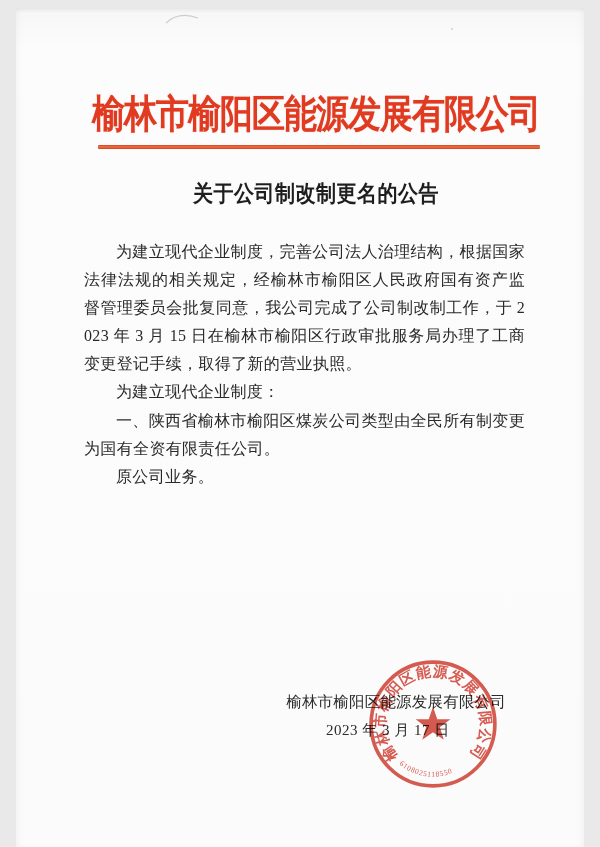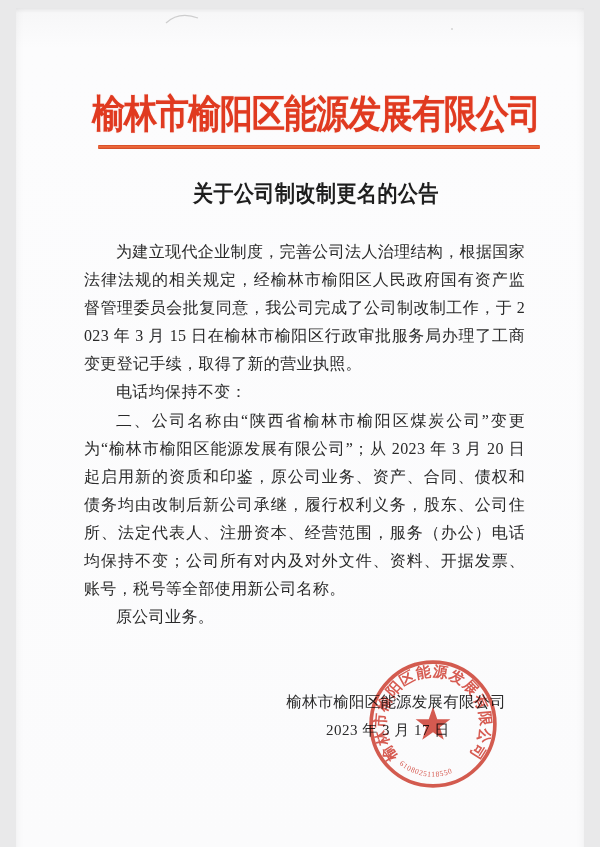--- a/index.html
+++ b/index.html
@@ -115,22 +115,22 @@
   </svg>
 
   <h1 class="letterhead-company">榆林市榆阳区能源发展有限公司</h1>
 
   <div class="letterhead-rule"></div>
 
   <h2 class="doc-title">关于公司制改制更名的公告</h2>
 
   <div class="doc-body">
     <p>为建立现代企业制度，完善公司法人治理结构，根据国家法律法规的相关规定，经榆林市榆阳区人民政府国有资产监督管理委员会批复同意，我公司完成了公司制改制工作，于 2023 年 3 月 15 日在榆林市榆阳区行政审批服务局办理了工商变更登记手续，取得了新的营业执照。</p>
-    <p>电话均保持不变：</p>
-    <p>二、公司名称由“陕西省榆林市榆阳区煤炭公司”变更为“榆林市榆阳区能源发展有限公司”；从 2023 年 3 月 20 日起启用新的资质和印鉴，原公司业务、资产、合同、债权和债务均由改制后新公司承继，履行权利义务，股东、公司住所、法定代表人、注册资本、经营范围，服务（办公）电话均保持不变；公司所有对内及对外文件、资料、开据发票、账号，税号等全部使用新公司名称。</p>
+    <p>为建立现代企业制度：</p>
+    <p>一、陕西省榆林市榆阳区煤炭公司类型由全民所有制变更为国有全资有限责任公司。</p>
     <p>原公司业务。</p>
   </div>
 
   <div class="signature-block">
     <div class="signature-company">榆林市榆阳区能源发展有限公司</div>
     <div class="signature-date">2023 年 3 月 17 日</div>
   </div>
 
   <div class="official-seal">
     <svg viewBox="0 0 140 140" width="142" height="142">

